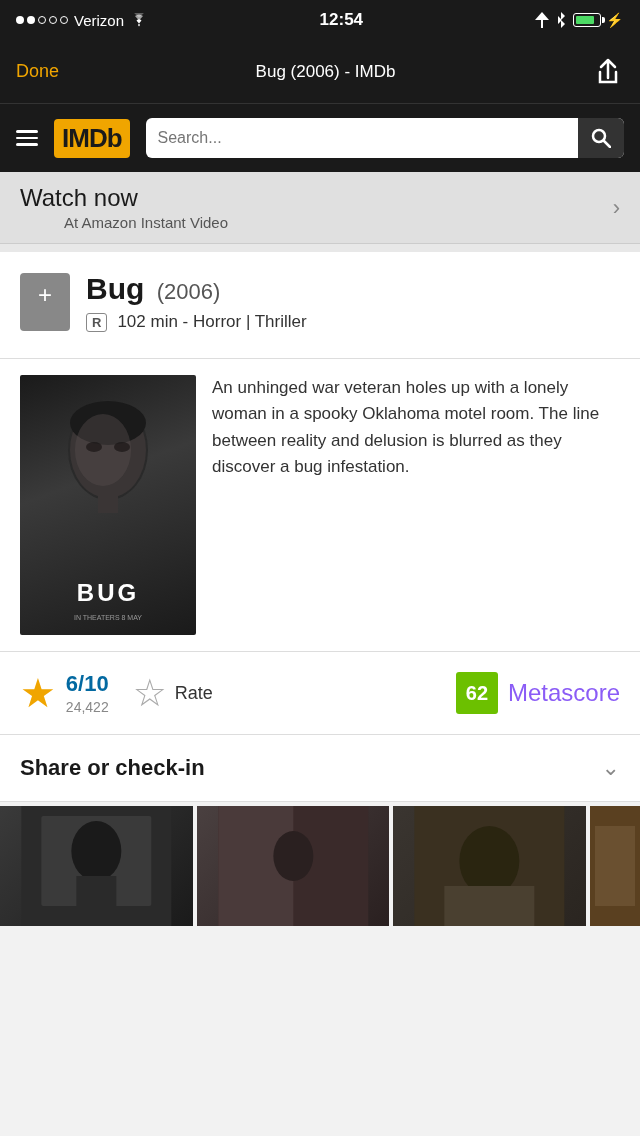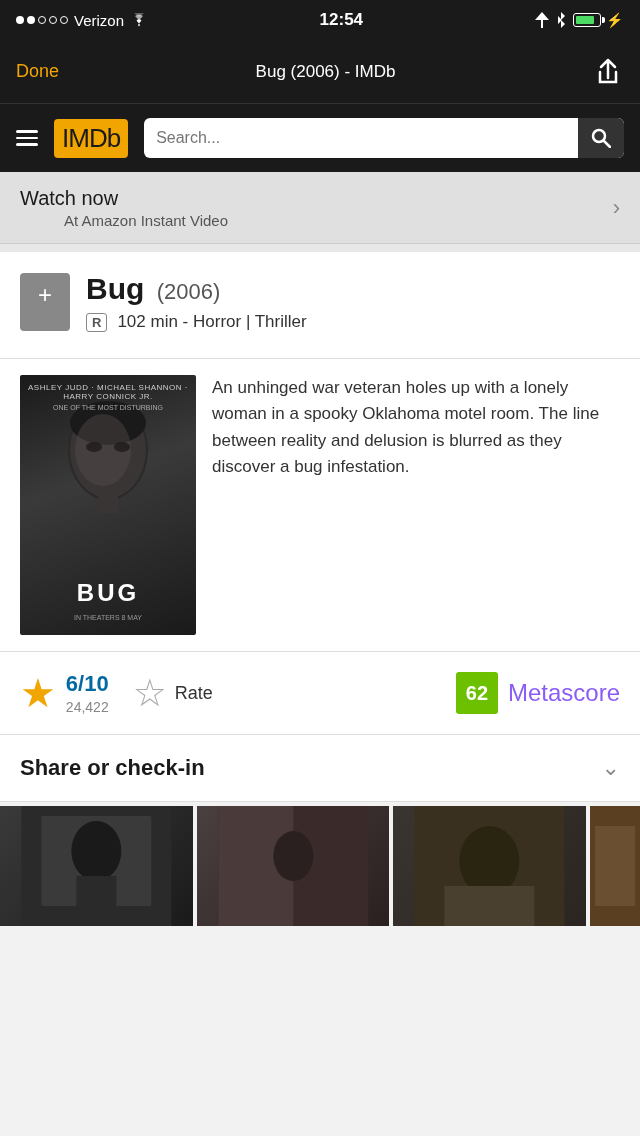--- a/index.html
+++ b/index.html
@@ -69,21 +69,21 @@
       align-items: center;
       padding: 0 16px;
       gap: 16px;
     }
     .hamburger { display: flex; flex-direction: column; gap: 4px; cursor: pointer; }
     .hamburger-line { width: 22px; height: 2.5px; background: white; border-radius: 2px; }
     .imdb-logo {
       background: #f0a500;
       color: #1a1a1a;
       font-size: 26px;
-      font-weight: 400;
+      font-weight: 700;
       padding: 4px 8px;
       border-radius: 4px;
       letter-spacing: -1px;
     }
     .search-bar {
       flex: 1;
       display: flex;
       background: white;
       border-radius: 6px;
       overflow: hidden;
@@ -114,21 +114,21 @@
     .watch-now-banner {
       background: #e0e0e0;
       height: 72px;
       display: flex;
       align-items: center;
       justify-content: space-between;
       padding: 0 20px;
       border-bottom: 1px solid #ccc;
     }
     .watch-now-text {}
-    .watch-now-title { font-size: 20px; font-weight: 500; color: #1a1a1a; }
+    .watch-now-title { font-size: 24px; font-weight: 500; color: #1a1a1a; }
     .watch-now-sub { font-size: 15px; color: #555; margin-top: 2px; margin-left: 44px; }
     .chevron-right { font-size: 22px; color: #888; }
 
     
     .movie-info-section {
       background: white;
       padding: 20px 20px 16px 20px;
       border-bottom: 1px solid #ddd;
     }
     .movie-title-row {
@@ -367,24 +367,20 @@
         <ellipse cx="60" cy="28" rx="38" ry="22" fill="#1a1a1a"></ellipse>
 
         <ellipse cx="55" cy="55" rx="28" ry="36" fill="#5a5050" opacity="0.4"></ellipse>
 
         <ellipse cx="46" cy="52" rx="8" ry="5" fill="#1a1515" opacity="0.7"></ellipse>
         <ellipse cx="74" cy="52" rx="8" ry="5" fill="#1a1515" opacity="0.7"></ellipse>
 
         <rect x="50" y="98" width="20" height="20" fill="#3a3535"></rect>
       </svg>
 
-      <div style="position:absolute;top:8px;left:0;right:0;text-align:center;">
-        <div style="color:#ccc;font-size:8px;letter-spacing:0.5px;">ASHLEY JUDD · MICHAEL SHANNON · HARRY CONNICK JR.</div>
-        <div style="color:#aaa;font-size:7px;margin-top:3px;">ONE OF THE MOST DISTURBING</div>
-      </div>
       <div style="color:white;font-size:24px;font-weight:900;letter-spacing:3px;margin-bottom:6px;">BUG</div>
       <div style="color:#999;font-size:7px;text-align:center;line-height:1.5;">IN THEATERS 8 MAY</div>
     </div>
   </div>
   <div class="movie-synopsis">An unhinged war veteran holes up with a lonely woman in a spooky Oklahoma motel room. The line between reality and delusion is blurred as they discover a bug infestation.</div>
 </div>
 
 <div class="ratings-row">
   <div class="imdb-rating">
     <span class="star-filled">★</span>

